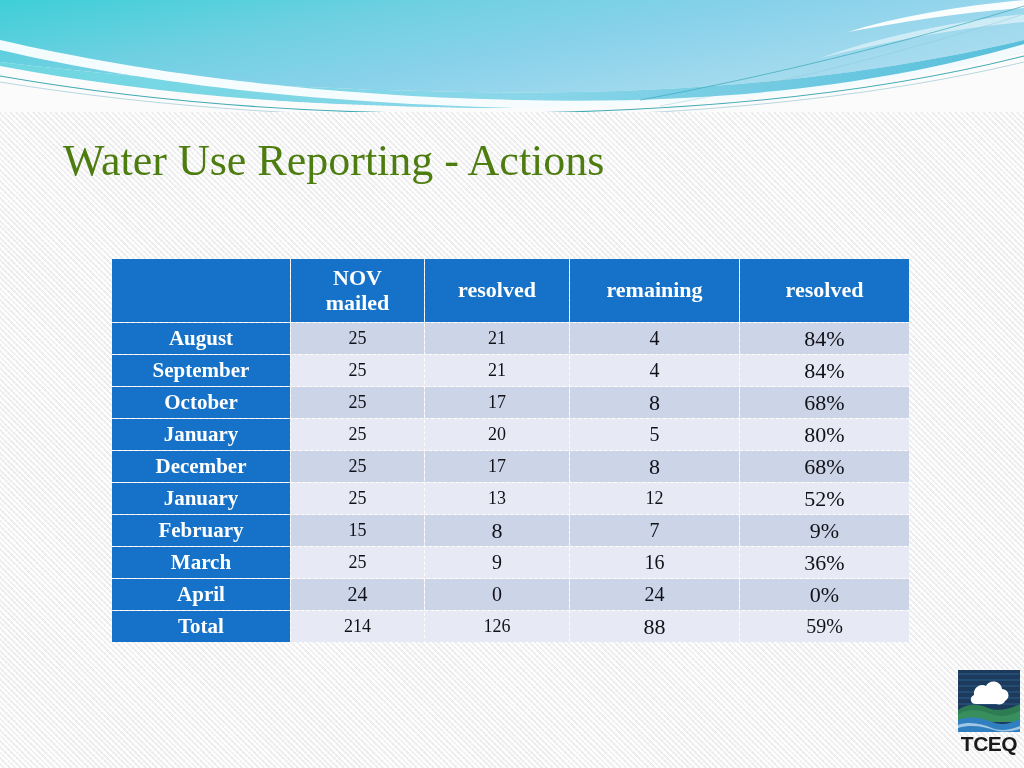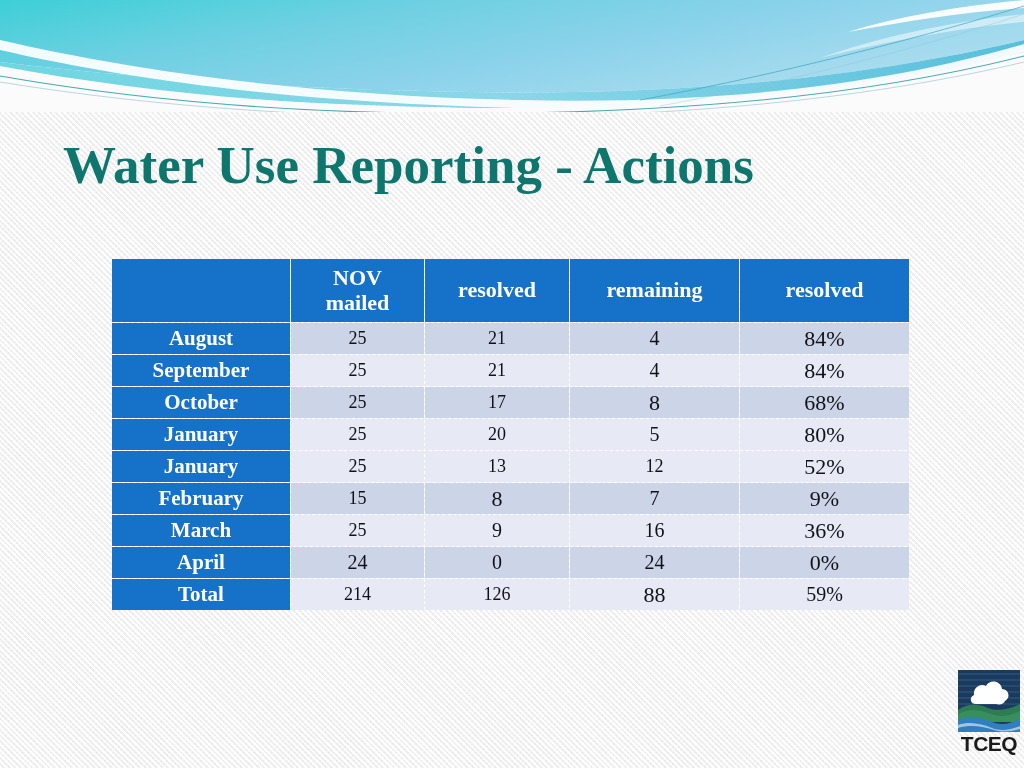--- a/index.html
+++ b/index.html
@@ -36,24 +36,24 @@
   }
   #banner svg { display: block; }
 
   
   #title {
     position: absolute;
     left: 63px;
     top: 138px;
     width: 900px;
     font-family: "Liberation Serif", serif;
-    font-weight: bold;
-    font-size: 53px;
+    font-weight: normal;
+    font-size: 44px;
     line-height: 1.05;
-    color: #0f766e;
+    color: #4d7c0f;
     letter-spacing: 0px;
     white-space: nowrap;
   }
 
   
   #table-wrap {
     position: absolute;
     left: 111px;
     top: 258px;
     width: 794px;
@@ -228,20 +228,27 @@
         <td class="s3">8</td>
         <td class="s3">68%</td>
       </tr>
       <tr class="even">
         <th class="month">January</th>
         <td class="s1">25</td>
         <td class="s1">20</td>
         <td class="s2">5</td>
         <td class="s3">80%</td>
       </tr>
+      <tr class="odd">
+        <th class="month">December</th>
+        <td class="s1">25</td>
+        <td class="s1">17</td>
+        <td class="s3">8</td>
+        <td class="s3">68%</td>
+      </tr>
       <tr class="even">
         <th class="month">January</th>
         <td class="s1">25</td>
         <td class="s1">13</td>
         <td class="s1">12</td>
         <td class="s3">52%</td>
       </tr>
       <tr class="odd">
         <th class="month">February</th>
         <td class="s1">15</td>

